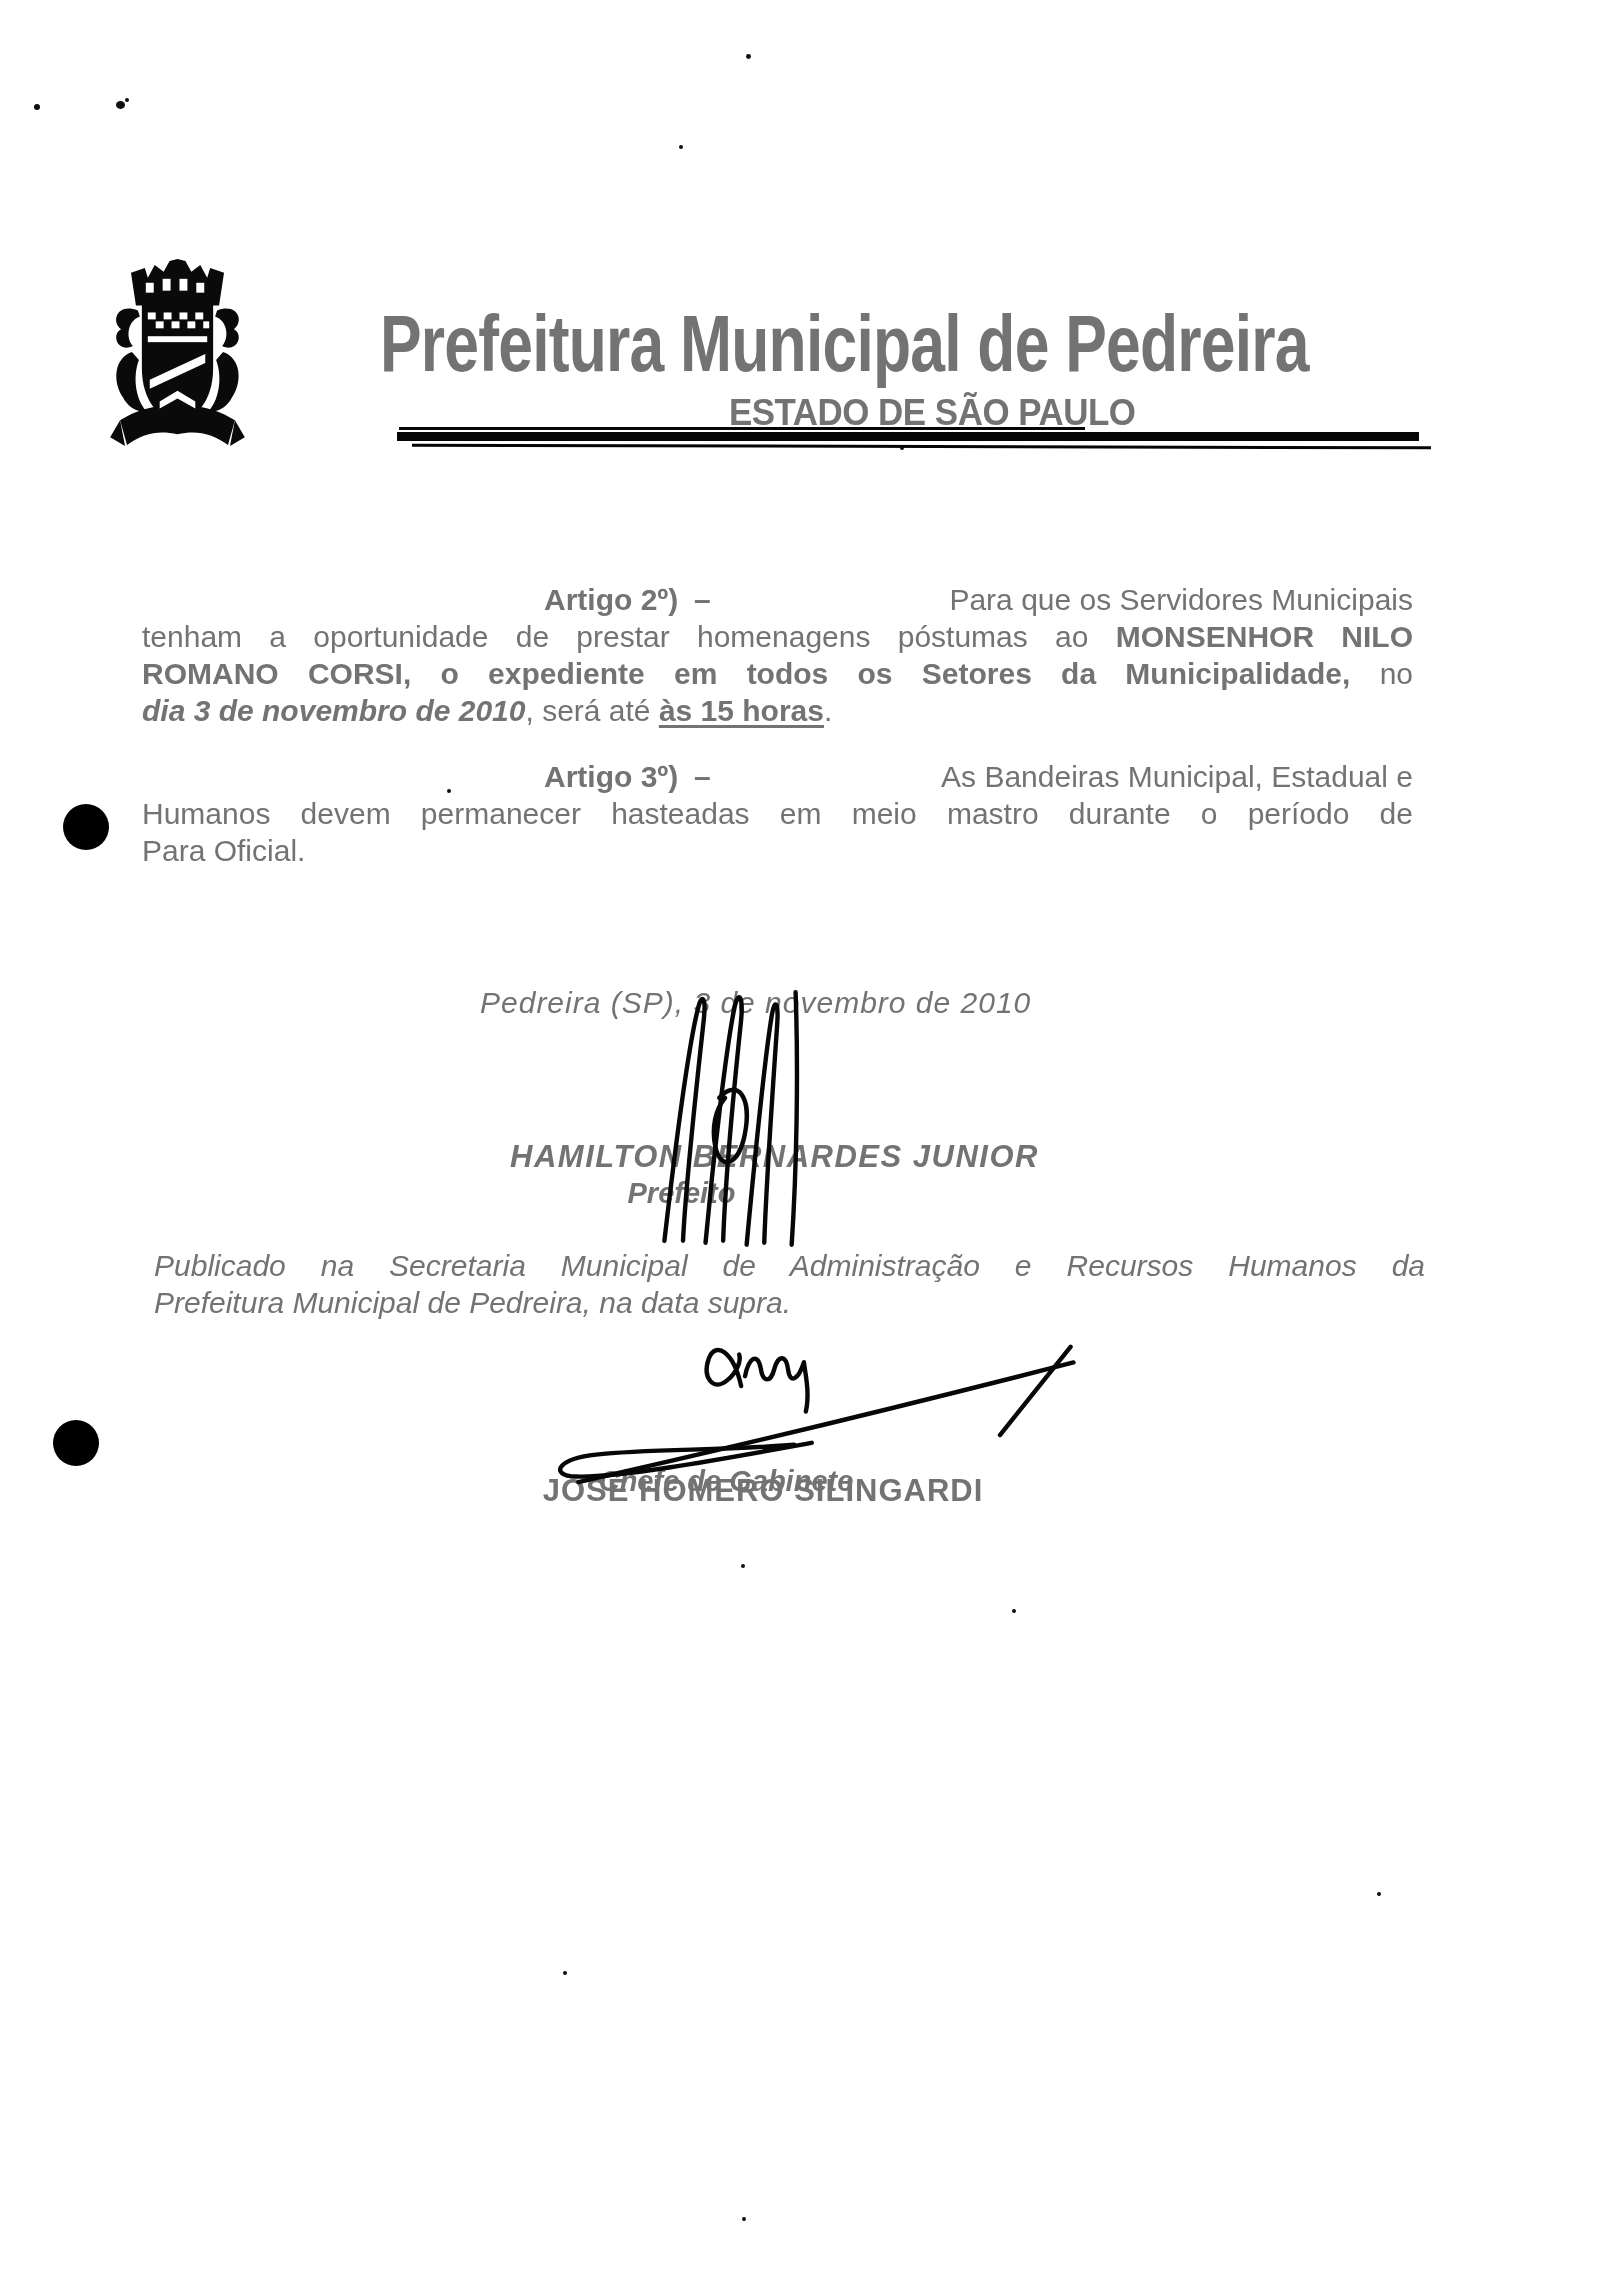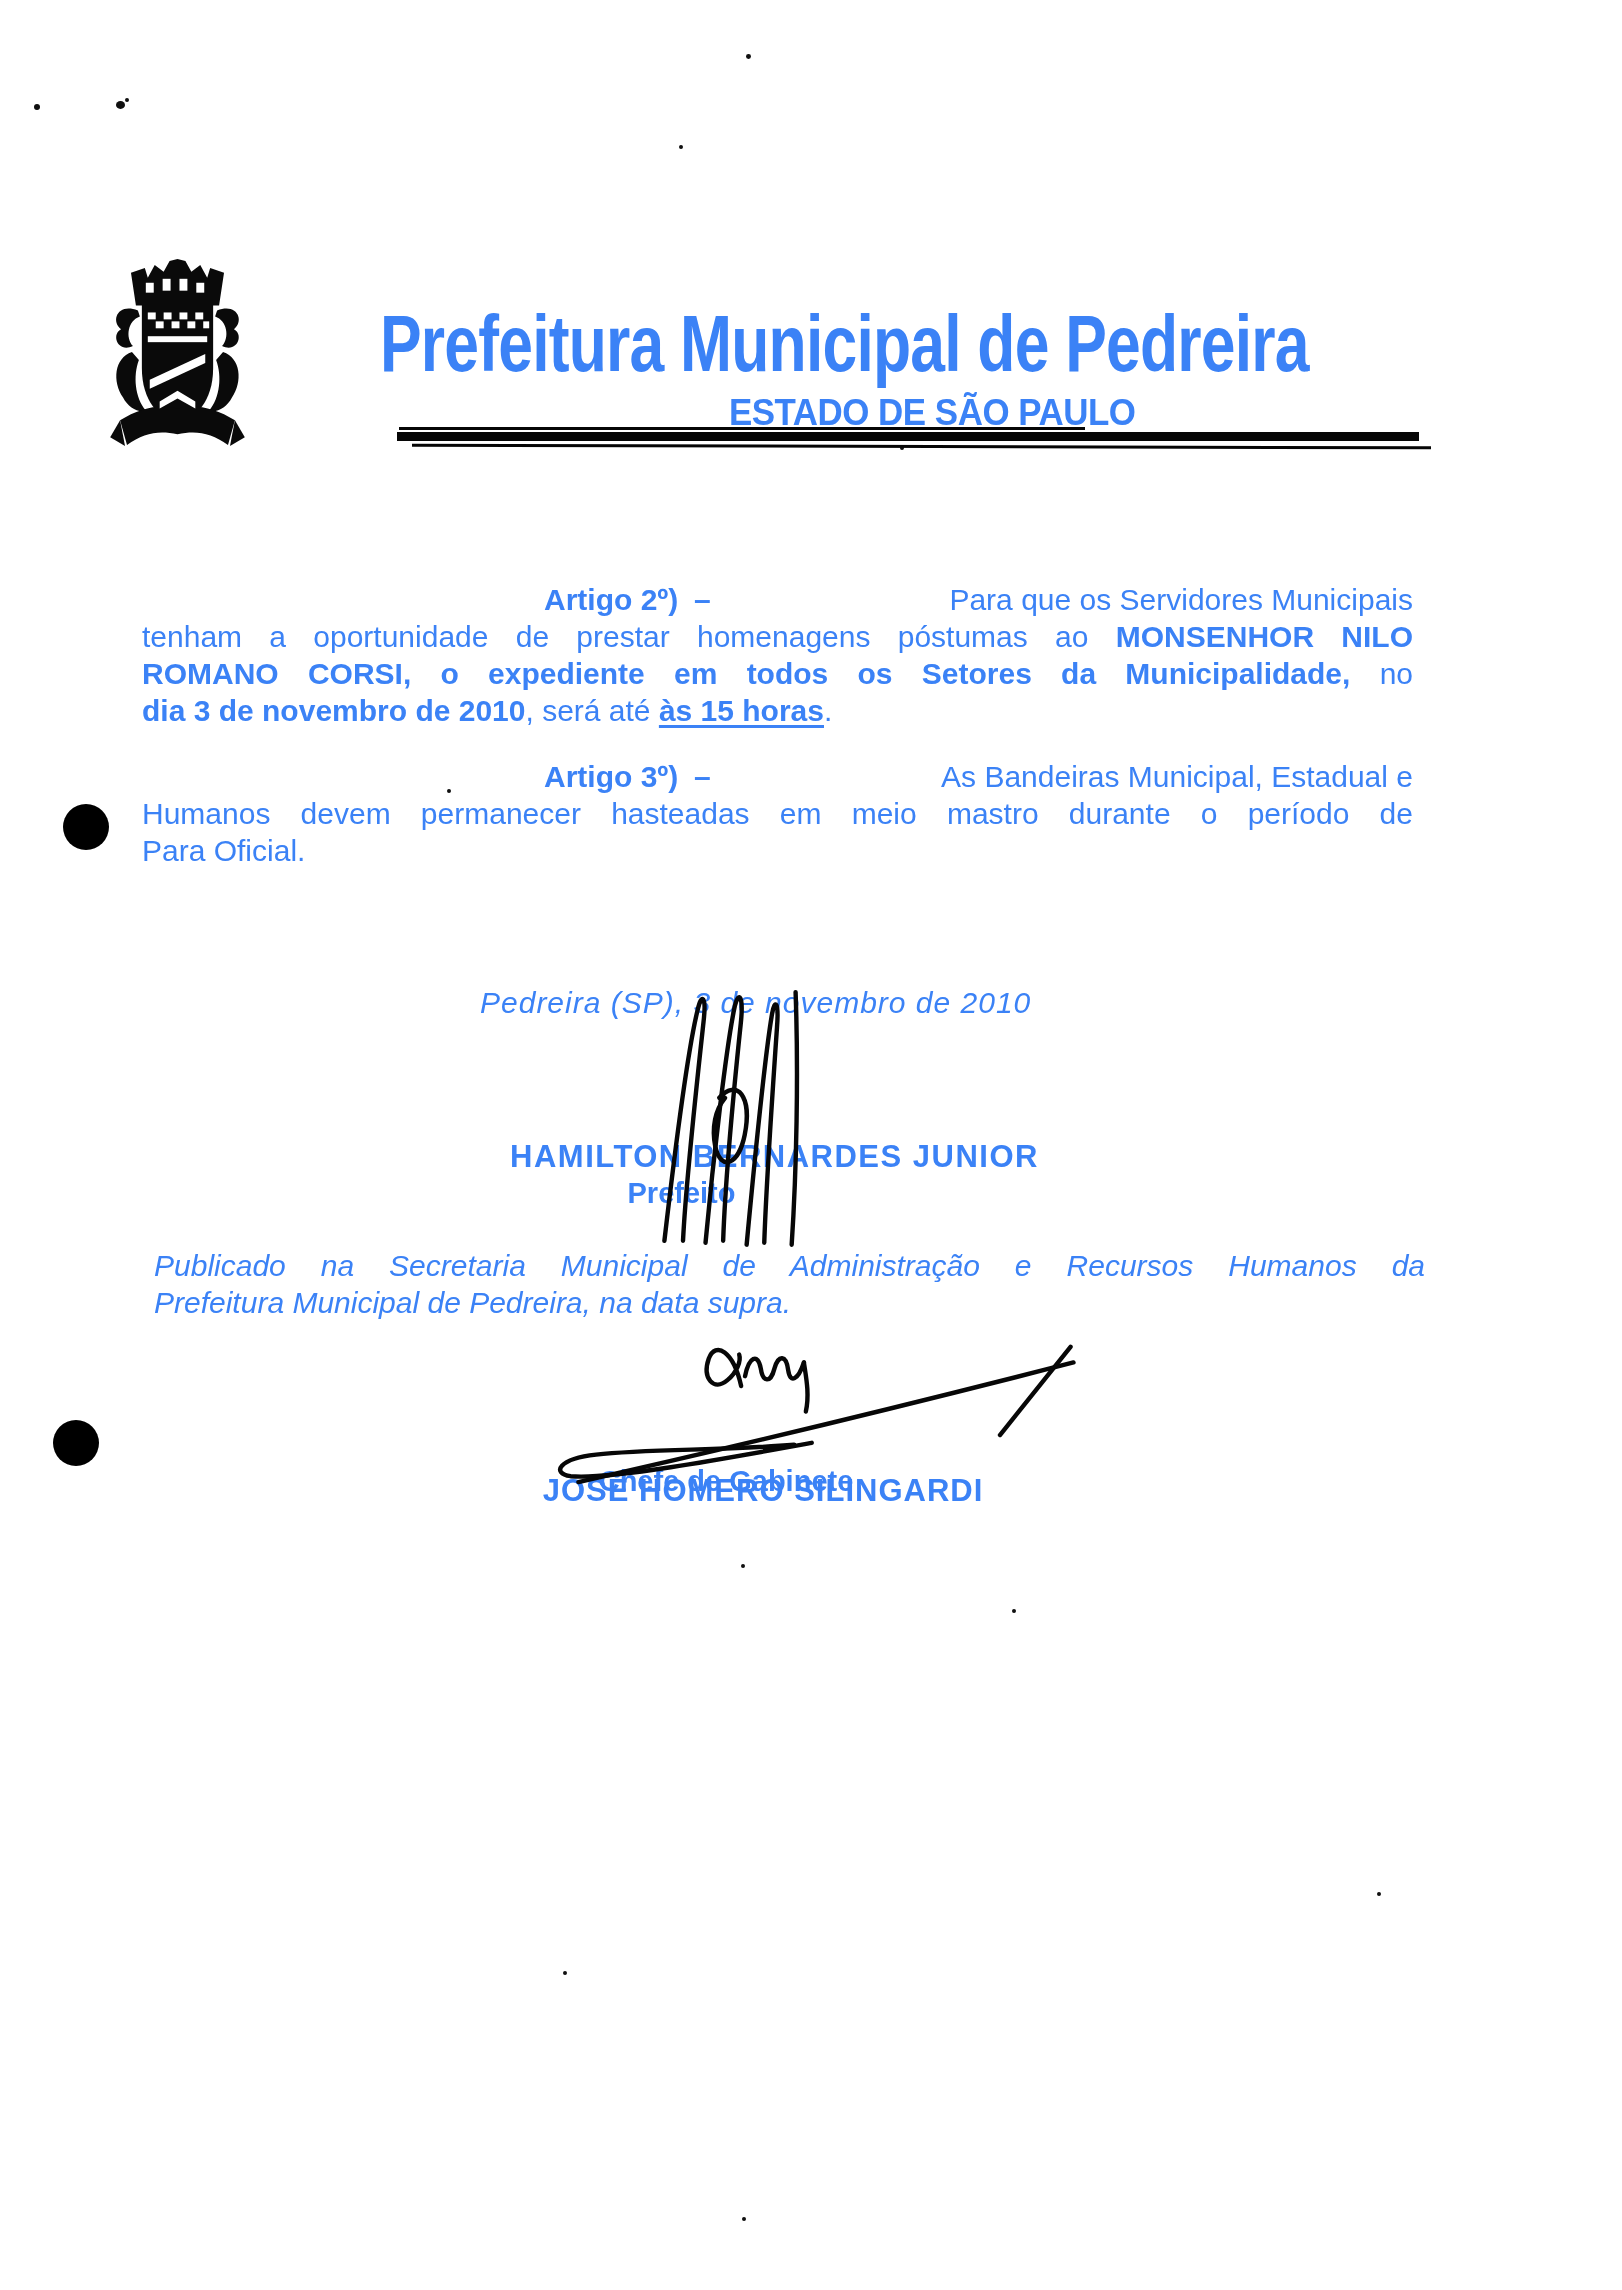--- a/index.html
+++ b/index.html
@@ -1,26 +1,26 @@
 <!DOCTYPE html>
 <html><head>
 <meta charset="utf-8">
 <style>
   html,body{margin:0;padding:0;background:#d9d9d9;}
   #page{
     position:relative;
     width:1622px;height:2291px;
     background:#ffffff;
     font-family:"Liberation Sans", sans-serif;
-    color:#3b82f6;
+    color:#737373;
     overflow:hidden;
   }
   .abs{position:absolute;}
   .b{font-weight:bold;margin-top:46px;}
-  .bi{font-weight:bold;}
+  .bi{font-weight:bold;font-style:italic;}
   .u{text-decoration:underline;text-decoration-thickness:2.9px;text-underline-offset:3.9px;}
   
   .title{
     left:380px;top:302px;
     font-size:80px;font-weight:bold;letter-spacing:-1px;
     white-space:nowrap;line-height:84px;
     transform:scaleX(0.78);transform-origin:0 0;
   }
   .subtitle{
     left:723px;top:394px;width:392px;

